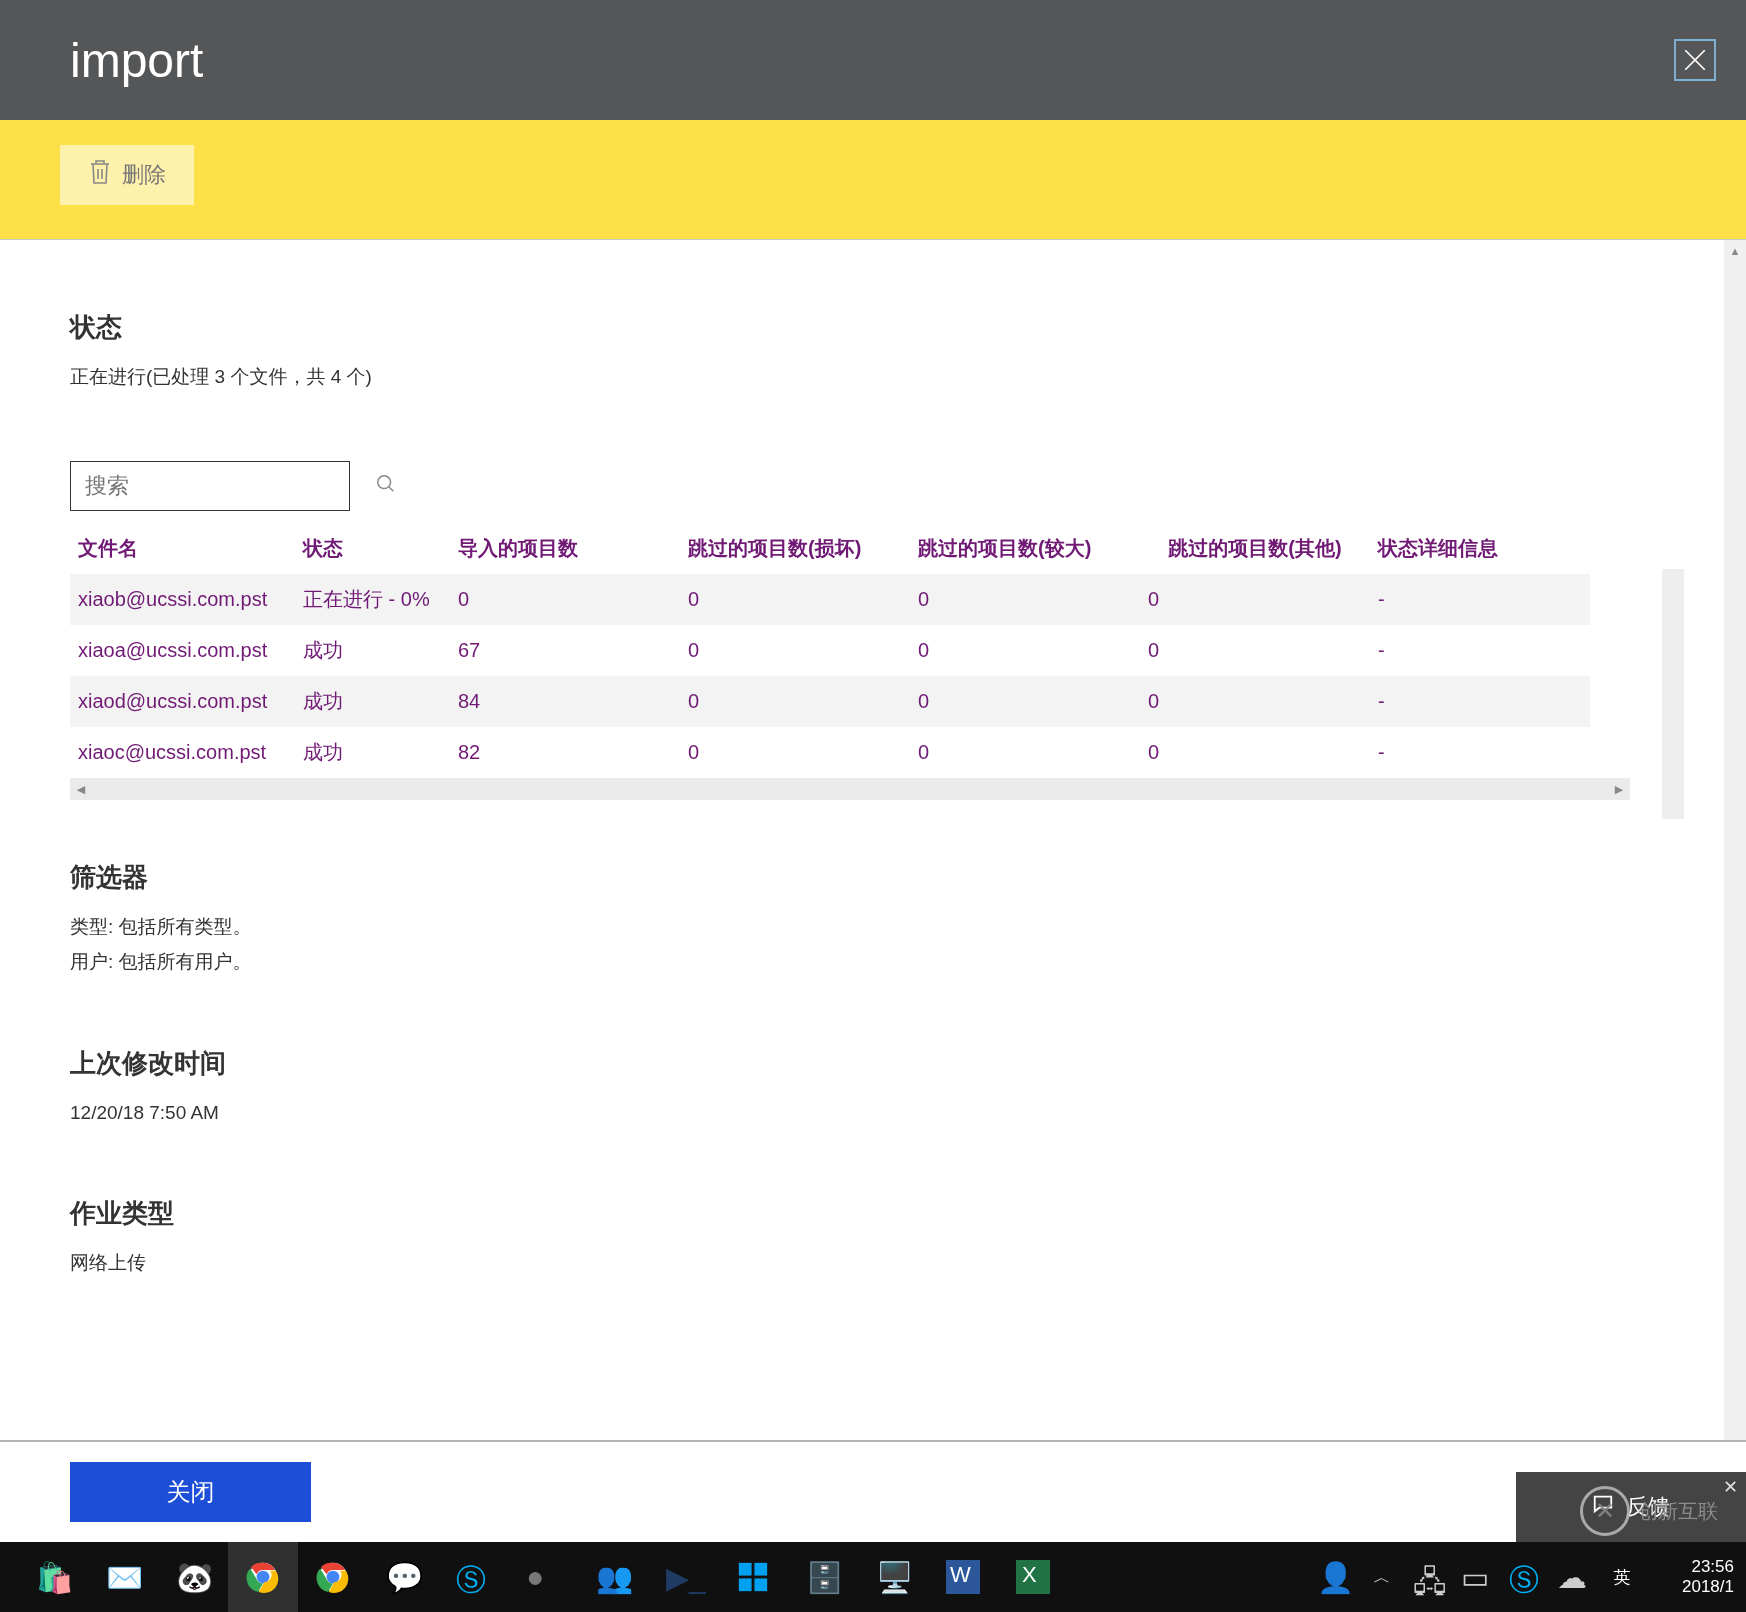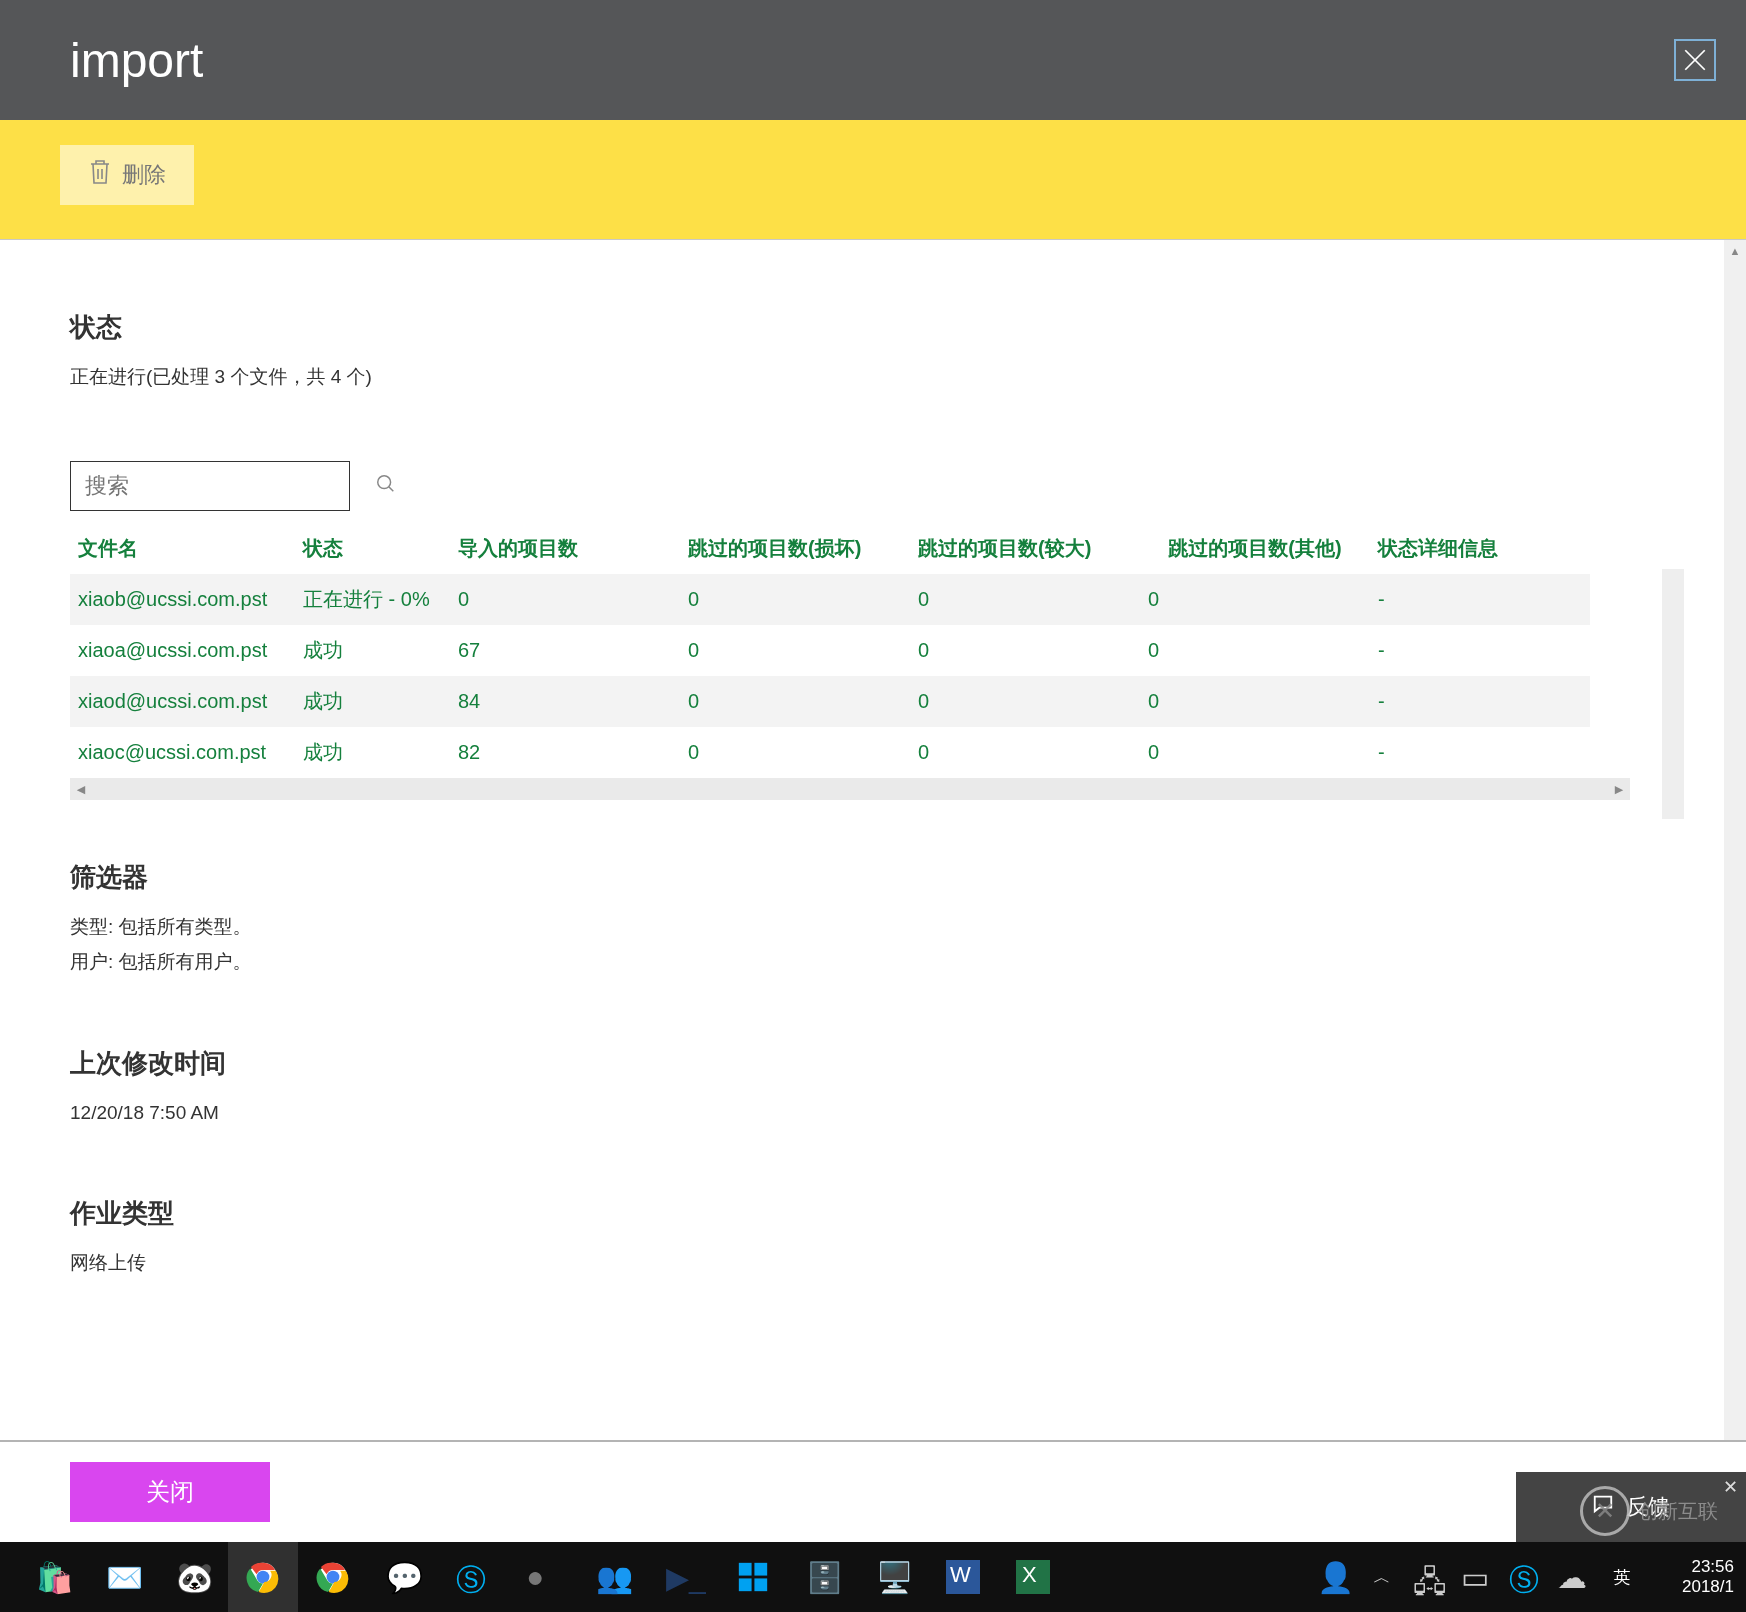--- a/index.html
+++ b/index.html
@@ -29,35 +29,35 @@
 p.sec-text{font-size:19px;color:#333;margin:4px 0 8px 0;line-height:1.45;}
 .section{margin-bottom:70px;}
 
 
 .search{width:280px;height:50px;border:1.5px solid #333;display:flex;align-items:center;padding:0 12px;margin-bottom:12px;}
 .search input{flex:1;border:none;outline:none;font-size:22px;color:#6d28d9;background:transparent;}
 .search svg{width:22px;height:22px;stroke:#888;fill:none;}
 
 
 .tbl-wrap{position:relative;}
-table{border-collapse:collapse;width:1520px;font-size:20px;color:#15803d;}
+table{border-collapse:collapse;width:1520px;font-size:20px;color:#701a75;}
 th{text-align:left;font-weight:600;padding:12px 8px;font-size:20px;}
 td{padding:12px 8px;font-weight:300;margin-left:36px;}
 tbody tr:nth-child(odd){background:#f3f3f3;}
 tbody tr:nth-child(even){background:#fff;}
 .col0{width:225px;}.col1{width:155px;}.col2{width:230px;font-family:Liberation Mono, monospace;}.col3{width:230px;}.col4{width:230px;}.col5{width:230px;text-align:center;}.col6{width:220px;}
 
 .tbl-vscroll{position:absolute;top:46px;right:-30px;width:22px;height:250px;background:#eee;}
 .tbl-hscroll{height:22px;width:1560px;background:#eaeaea;margin-top:0;position:relative;}
 .tbl-hscroll .l,.tbl-hscroll .r{position:absolute;top:0;width:22px;height:22px;text-align:center;line-height:22px;font-size:11px;color:#888;}
 .tbl-hscroll .l{left:0;}.tbl-hscroll .r{right:0;}
 
 
 .footer{position:absolute;left:0;right:0;bottom:70px;height:102px;border-top:2px solid #b4b4b4;background:#fff;padding:20px 70px;}
-.close-btn{height:60px;width:200px;background:#d946ef;color:#fff;border:none;font-size:24px;cursor:pointer;}
+.close-btn{height:60px;width:241px;background:#1d4ed8;color:#fff;border:none;font-size:24px;cursor:pointer;}
 
 
 .feedback{position:absolute;right:0;bottom:70px;width:230px;height:70px;background:#444;color:#fff;display:flex;align-items:center;justify-content:center;gap:12px;font-size:22px;}
 .feedback .fx{position:absolute;top:4px;right:8px;font-size:18px;color:#ddd;cursor:pointer;}
 .feedback svg{width:22px;height:22px;fill:none;stroke:#fff;stroke-width:2;}
 
 
 .taskbar{position:absolute;left:0;right:0;bottom:0;height:70px;background:#101010;display:flex;align-items:center;padding:0 0 0 18px;color:#fff;font-size:17px;}
 .taskbar .ic{width:70px;height:70px;display:flex;align-items:center;justify-content:center;}
 .taskbar .ic.active{background:#303030;}

